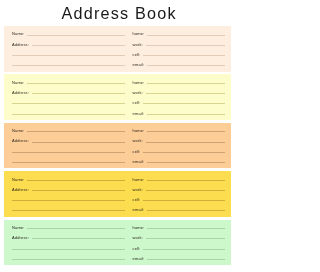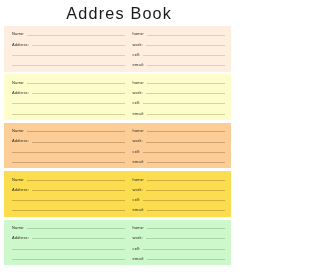--- a/index.html
+++ b/index.html
@@ -35,21 +35,21 @@
   }
   .fieldrule{
     flex:1 1 auto;height:1px;margin-left:2.8px;
   }
   .rule{position:absolute;height:1px;}
 </style>
 </head>
 <body>
 
 <div class="page">
-  <div class="title">Addres Book</div>
+  <div class="title">Address Book</div>
   <div id="cards">
       <div class="card" style="top: 26px; background: rgb(253, 238, 224);">
         <div class="field" style="left: 8px; width: 113px; top: 3.5px;">
           <span class="lbl">Name:</span>
           <span class="fieldrule" style="background: rgb(227, 205, 185);"></span>
         </div>
         <div class="field" style="left: 8px; width: 113px; top: 13.75px;">
           <span class="lbl">Address:</span>
           <span class="fieldrule" style="background: rgb(227, 205, 185);"></span>
         </div>

